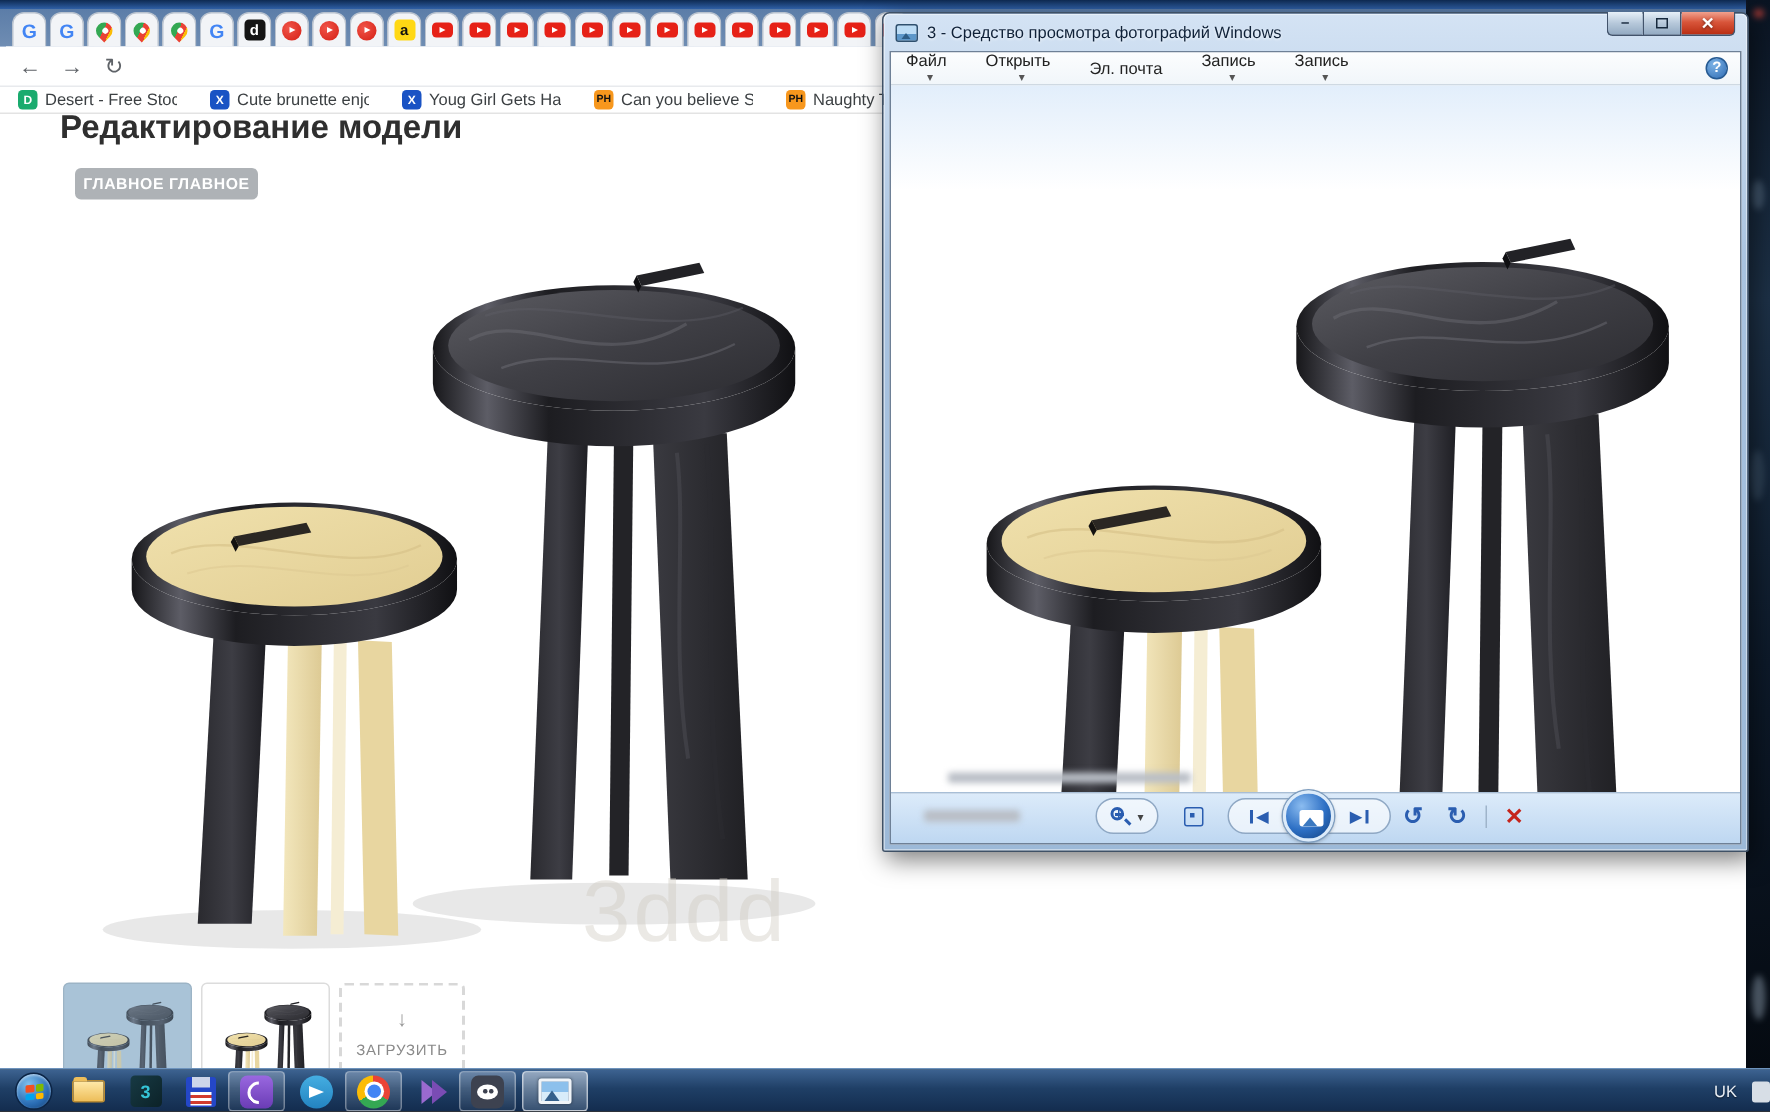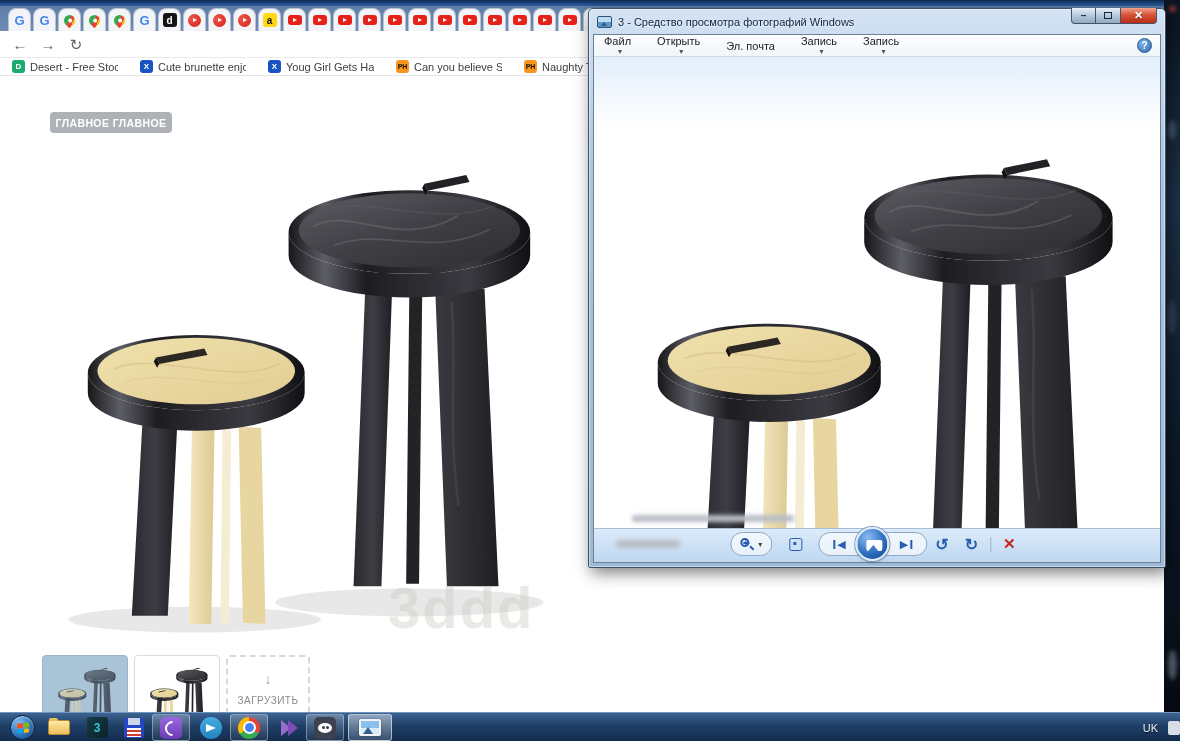--- a/index.html
+++ b/index.html
@@ -58,21 +58,21 @@
   .bm-green { background:#1aab6e; } .bm-blue { background:#1a53c4; }
   .bm-ph { background:#f7971d; color:#111; font-size:7px; }
   .bm-label { font-size:11px; color:#3c4043; white-space:nowrap; max-width:88px; overflow:hidden; }
 
   .page { position:absolute; left:0; top:76px; width:100%; height:636px; background:#fff; overflow:hidden; }
   .page-title { position:absolute; left:40px; top:-4px; font-size:22px; color:#2f2f2f; }
   .preview-btn { position:absolute; left:50px; top:36px; width:122px; height:21px; background:#aeb2b6;
     border:none; border-radius:4px; color:#fff; font-size:10.5px; font-weight:bold; letter-spacing:.4px;
     font-family:"Liberation Sans",sans-serif; }
   .art-main { position:absolute; left:28px; top:54px; width:548px; height:510px; }
-  .watermark { position:absolute; left:388px; top:498px; font-size:58px; font-weight:bold;
+  .watermark { position:absolute; left:388px; top:498px; font-size:58px; font-weight:normal;
     color:rgba(205,200,190,.40); letter-spacing:2px;text-align:center; }
   .thumb { position:absolute; top:579px; width:86px; height:76px; border-radius:4px; overflow:hidden; }
   .thumb-1 { left:42px; background:#b9cedd; border:1px solid #9cb4c6; }
   .thumb-2 { left:134px; background:#fff; border:1px solid #dcdcdc; }
   .thumb svg { position:absolute; left:3px; top:6px; }
   .thumb-tint { position:absolute; inset:0; background:rgba(140,175,202,.35); }
   .upload-box { left:226px; border:2px dashed #d8d8d8; background:#fff; text-align:center;
     position:absolute; top:579px; width:84px; height:76px; border-radius:4px; }
   .upload-arrow { display:block; margin-top:14px; color:#9a9a9a; font-size:14px; }
   .upload-label { display:block; margin-top:8px; color:#8a8a8a; font-size:10px; letter-spacing:.5px; }
@@ -374,20 +374,21 @@
         <span class="bm-ic bm-ph">PH</span>
         <span class="bm-label">Naughty Teen with...</span>
       </div>
       <div class="bm">
         <span class="bm-ic bm-ph">PH</span>
         <span class="bm-label">Roman</span>
       </div>
     </div>
 
     <div class="page">
+      <h1 class="page-title">Редактирование модели</h1>
       <button class="preview-btn">ГЛАВНОЕ ГЛАВНОЕ</button>
       <svg class="art-main" viewBox="0 0 1000 950">
           <use href="#tablesArt"></use>
         </svg>
       <div class="watermark">3ddd</div>
       <div class="thumb thumb-1">
         <svg width="80" height="66" viewBox="0 0 1000 950">
             <use href="#tablesArt"></use>
           </svg>
         <div class="thumb-tint"></div>

